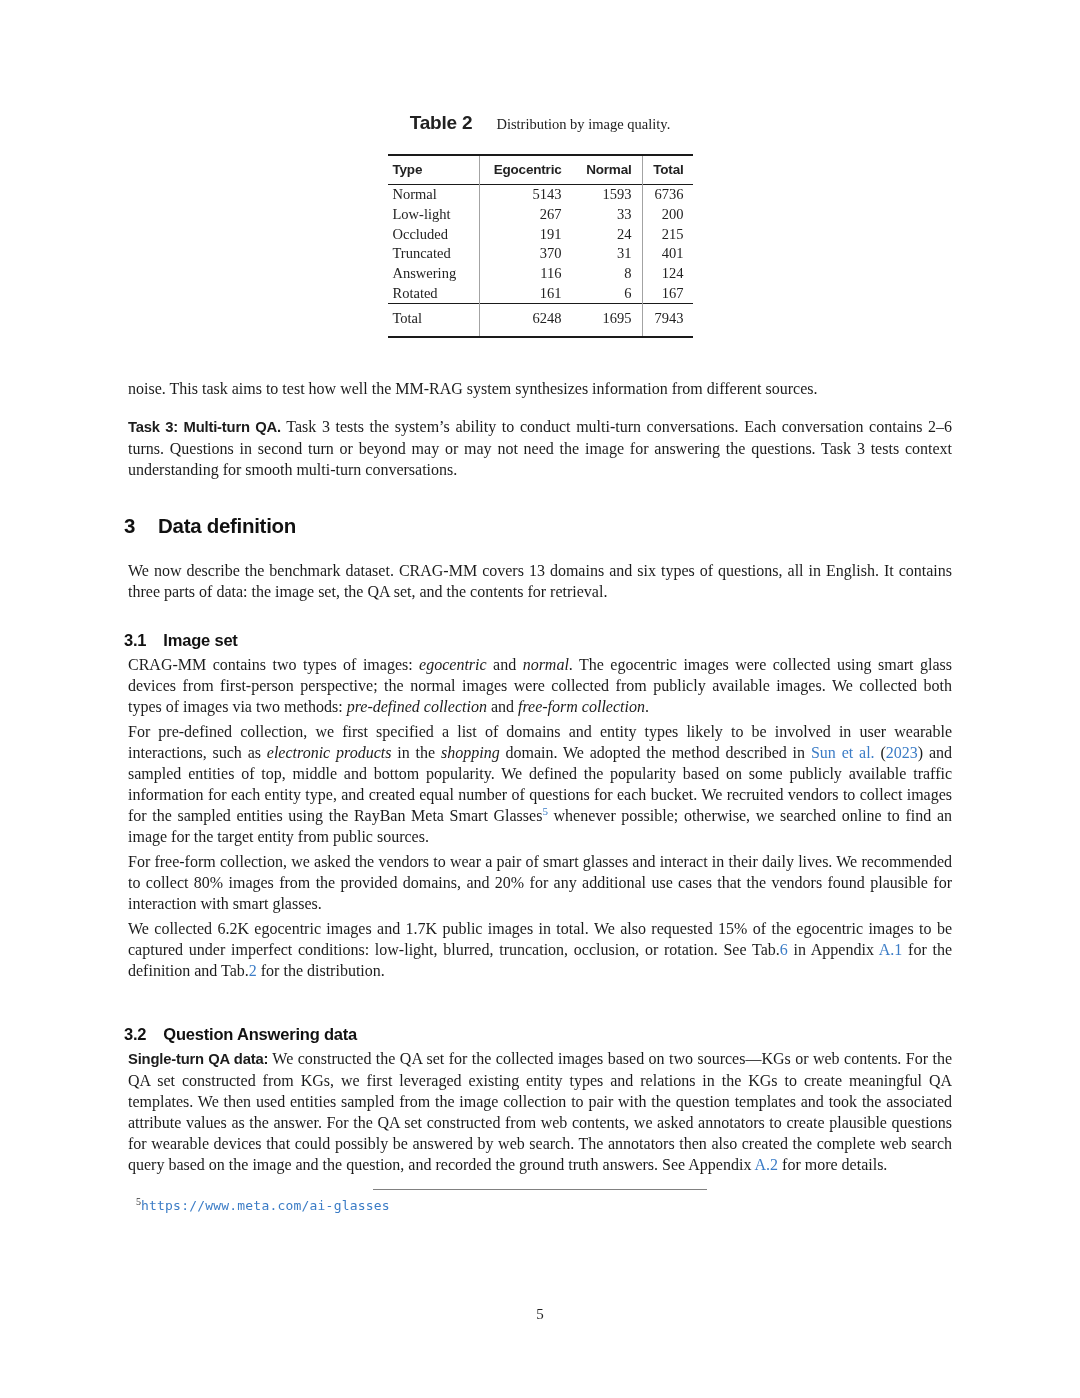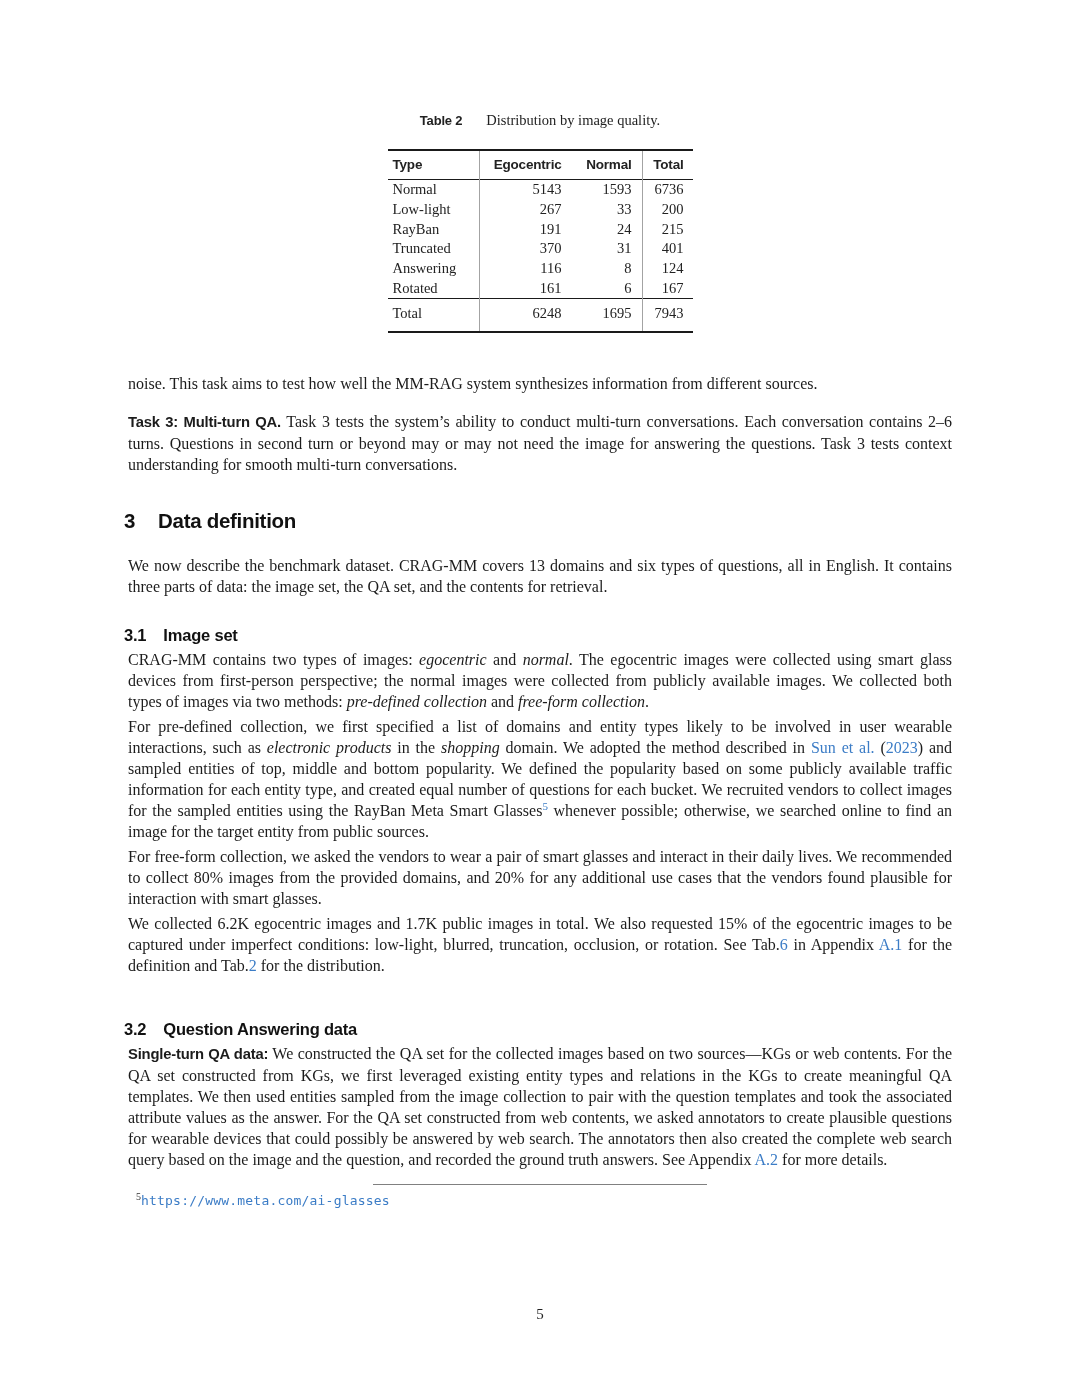--- a/index.html
+++ b/index.html
@@ -2,21 +2,21 @@
 <html><head>
 <meta charset="utf-8">
 <style>
   html,body{margin:0;padding:0;background:#ffffff;}
   .page{position:relative;width:1080px;height:1398px;background:#ffffff;overflow:hidden;
         font-family:"Liberation Serif",serif;color:#1c1c1c;}
   .content{position:absolute;left:124px;top:0;width:832px;}
 
   
   .caption{padding-top:112px;text-align:center;font-size:14.5px;color:#222;}
-  .caption .cap-label{font-family:"Liberation Sans",sans-serif;font-weight:700;font-size:13px;
+  .caption .cap-label{font-family:"Liberation Sans",sans-serif;font-weight:700;font-size:19px;
         margin-right:24px;letter-spacing:-0.2px;}
 
   
   .tablewrap{width:305px;margin:20px auto 0;}
   table.ptable{border-collapse:collapse;width:305px;
         border-top:2px solid #1a1a1a;border-bottom:2px solid #1a1a1a;
         font-size:14.5px;color:#222;}
   table.ptable thead tr{border-bottom:1.5px solid #1a1a1a;}
   table.ptable thead th{font-family:"Liberation Sans",sans-serif;font-weight:700;font-size:13.5px;
         padding:6px 0 7px;letter-spacing:-0.2px;}
@@ -90,21 +90,21 @@
             <td>1593</td>
             <td>6736</td>
           </tr>
           <tr>
             <td>Low-light</td>
             <td>267</td>
             <td>33</td>
             <td>200</td>
           </tr>
           <tr>
-            <td>RayBan</td>
+            <td>Occluded</td>
             <td>191</td>
             <td>24</td>
             <td>215</td>
           </tr>
           <tr>
             <td>Truncated</td>
             <td>370</td>
             <td>31</td>
             <td>401</td>
           </tr>

